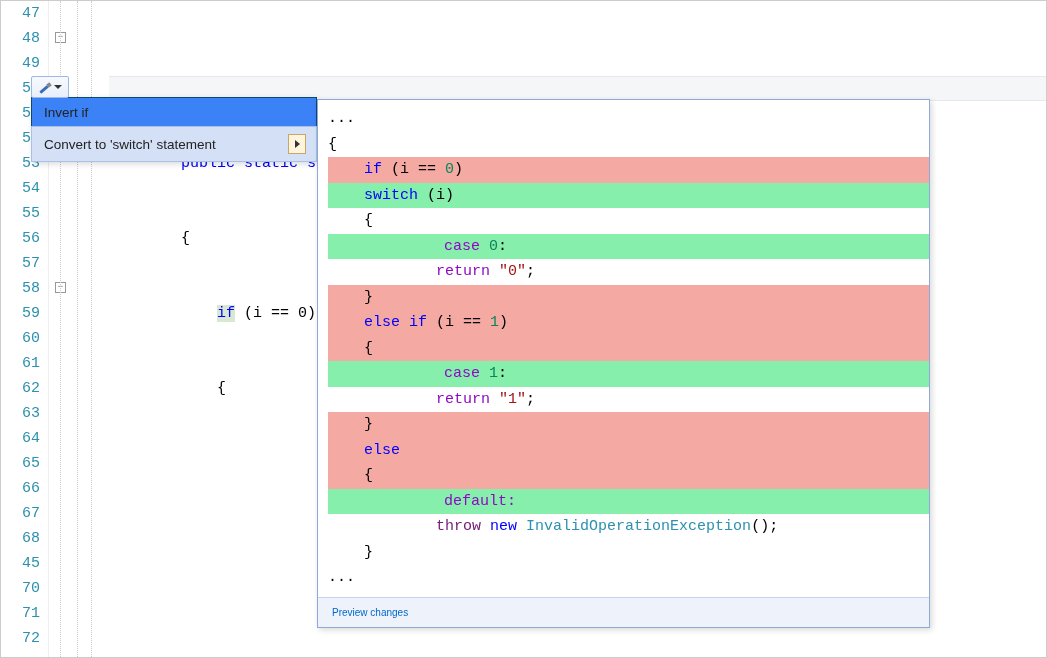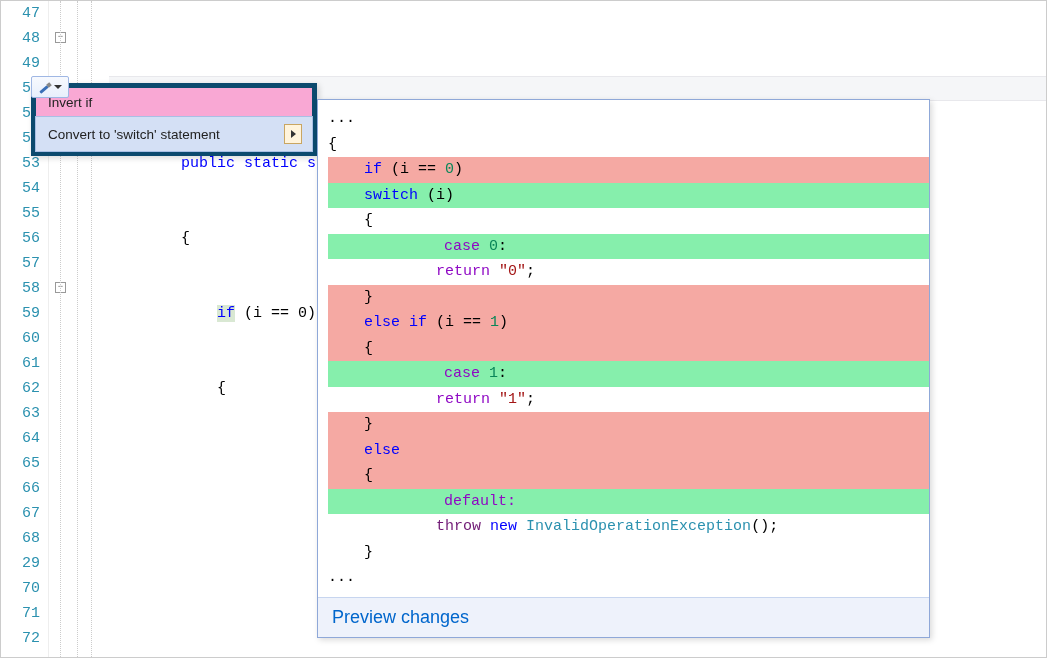--- a/index.html
+++ b/index.html
@@ -121,25 +121,25 @@
   .dropdown-arrow {
     width: 0; height: 0;
     border-left: 4px solid transparent;
     border-right: 4px solid transparent;
     border-top: 4px solid #333;
   }
 
   
   .qa-menu {
     position: absolute;
-    top: 82px;
+    top: 96px;
     left: 30px;
     width: 286px;
-    background: #f9a8d4;
-    border: 5px solid #0c4a6e;
+    background: #3b82f6;
+    border: 1px solid #0c4a6e;
     box-shadow: 2px 2px 6px rgba(0,0,0,0.15);
     z-index: 40;
     font-family: 'Segoe UI', Tahoma, sans-serif;
     font-size: 13.5px;
   }
   .qa-item {
     padding: 7px 10px 7px 12px;
     color: #222;
     display: flex;
     align-items: center;
@@ -185,21 +185,21 @@
     line-height: 25.5px;
     white-space: pre;
     padding: 6px 0 6px 10px;
     overflow: hidden;
   }
   .preview-footer {
     background: #eef2fb;
     border-top: 1px solid #c7d5ef;
     padding: 9px 14px;
     font-family: 'Segoe UI', Tahoma, sans-serif;
-    font-size: 18px;
+    font-size: 10px;
     color: #0066cc;
     cursor: pointer;
   }
   .del-line { background: #f5a9a3; display: block; }
   .add-line { background: #86efac; display: block; }
   .p-kw { color: #0000ff; }
   .p-num { color: #098658; }
   .p-str { color: #a31515; }
   .p-type { color: #2b91af; }
   .p-throw { color: #701a75; }
@@ -228,21 +228,21 @@
     <div class="gutter-row">59</div>
     <div class="gutter-row">60</div>
     <div class="gutter-row">61</div>
     <div class="gutter-row">62</div>
     <div class="gutter-row">63</div>
     <div class="gutter-row">64</div>
     <div class="gutter-row">65</div>
     <div class="gutter-row">66</div>
     <div class="gutter-row">67</div>
     <div class="gutter-row">68</div>
-    <div class="gutter-row">29</div>
+    <div class="gutter-row">45</div>
     <div class="gutter-row">70</div>
     <div class="gutter-row">71</div>
     <div class="gutter-row">72</div>
   </div>
 
   <div class="gutter-outline">
     <div class="outline-box" style="top:31px">−</div>
     <div class="outline-box" style="top:81px">−</div>
     <div class="outline-box" style="top:281px">−</div>
     <div class="vline" style="left:11px; top:0; bottom:0"></div>

